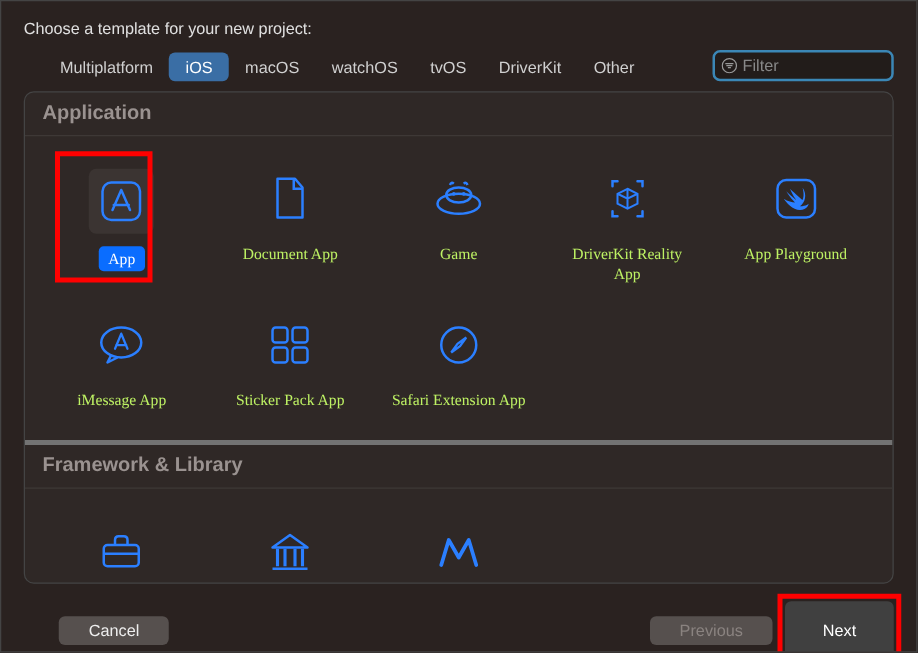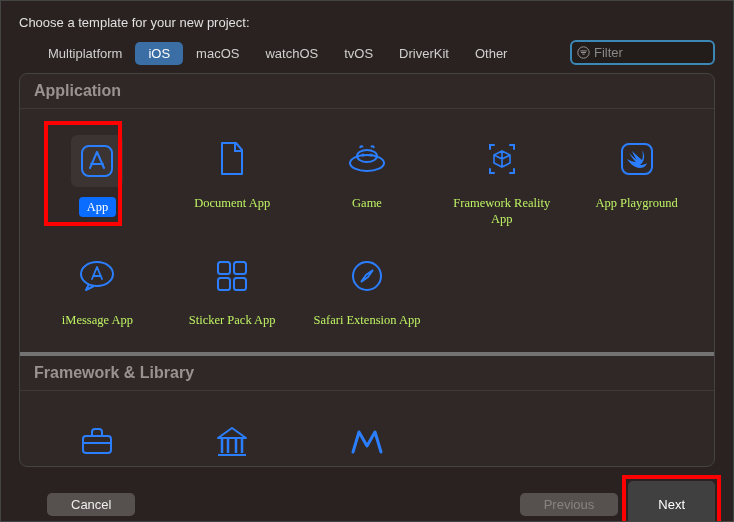--- a/index.html
+++ b/index.html
@@ -214,21 +214,21 @@
       </div>
       <span class="lbl">Game</span>
     </div>
     <div class="tpl">
       <div class="iconbox">
         <svg width="36" height="36" viewBox="0 0 36 36">
             <path d="M6 8 L6 4 L10 4 M26 4 L30 4 L30 8 M30 28 L30 32 L26 32 M10 32 L6 32 L6 28" stroke="#2b7fff" stroke-width="2" fill="none" stroke-linecap="round"></path>
             <path d="M18 10 L26 14 L26 22 L18 26 L10 22 L10 14 Z M18 10 L18 26 M10 14 L18 18 L26 14 M18 18 L18 26" stroke="#2b7fff" stroke-width="1.6" fill="none"></path>
           </svg>
       </div>
-      <span class="lbl">Framework Reality App</span>
+      <span class="lbl">DriverKit Reality App</span>
     </div>
     <div class="tpl">
       <div class="iconbox">
         <svg width="34" height="34" viewBox="0 0 34 34">
             <rect x="2" y="2" width="30" height="30" rx="7" fill="none" stroke="#2b7fff" stroke-width="2"></rect>
             <path d="M22 8 C26 14 24 20 20 23 C25 23 27 21 27 21 C27 21 26 26 20 26 C14 26 9 20 7 17 C10 19 14 20 16 20 C12 16 9 11 9 11 C12 14 17 18 17 18 C14 14 12 9 12 9 C16 13 22 18 22 18 C24 14 22 8 22 8 Z" fill="#2b7fff"></path>
           </svg>
       </div>
       <span class="lbl">App Playground</span>
     </div>

